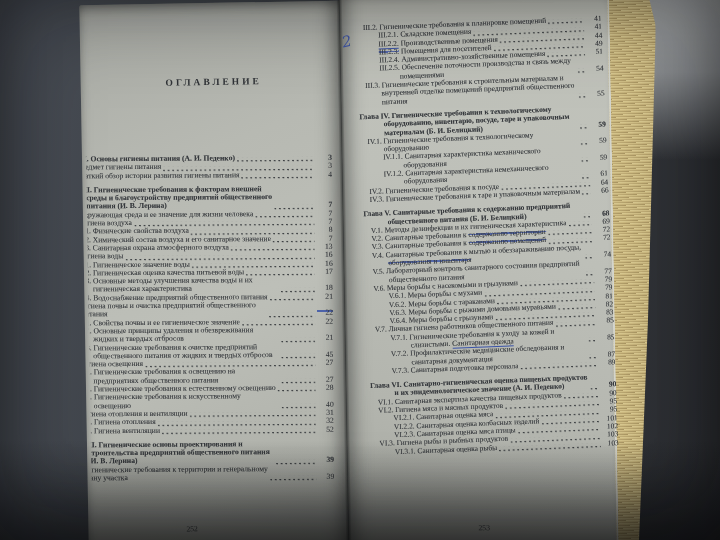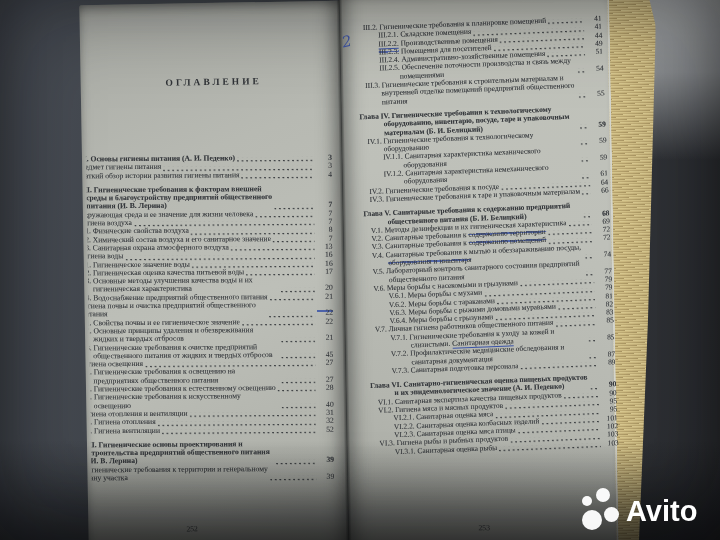--- a/index.html
+++ b/index.html
@@ -142,21 +142,21 @@
               <span class="pg">16</span>
             </div>
             <div class="row lv-s2">
               <span class="t"><span>II.3.2. Гигиеническая оценка качества питьевой воды</span></span>
               <span class="leader"></span>
               <span class="pg">17</span>
             </div>
             <div class="row lv-s2">
               <span class="t"><span>II.3.3. Основные методы улучшения качества воды и их гигиеническая характеристика</span></span>
               <span class="leader"></span>
-              <span class="pg">20</span>
+              <span class="pg">18</span>
             </div>
             <div class="row lv-s2">
               <span class="t"><span>II.3.4. Водоснабжение предприятий общественного питания</span></span>
               <span class="leader"></span>
               <span class="pg">21</span>
             </div>
             <div class="row lv-s1">
               <span class="t"><span>II.4. Гигиена почвы и очистка предприятий общественного питания</span></span>
               <span class="leader"></span>
               <span class="pg pg-strike">22</span>
@@ -409,23 +409,16 @@
             <span class="leader"></span>
             <span class="pg">103</span>
           </div>
         </div>
       <div class="pagenum pn-r">253</div>
     </div>
 
     <div class="spine"></div>
   </div>
 
-  <div class="wm">
-    <div class="wm-c wm-c1"></div>
-    <div class="wm-c wm-c2"></div>
-    <div class="wm-c wm-c3"></div>
-    <div class="wm-c wm-c4"></div>
-    <div class="wm-t">Avito</div>
-  </div>
 
   <div class="bottom-shade"></div>
   <div class="vig"></div>
 </div>
 
 </body></html>

